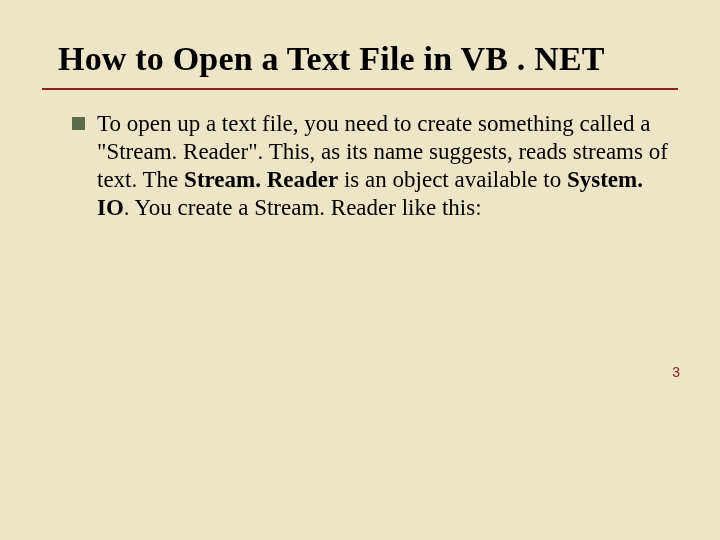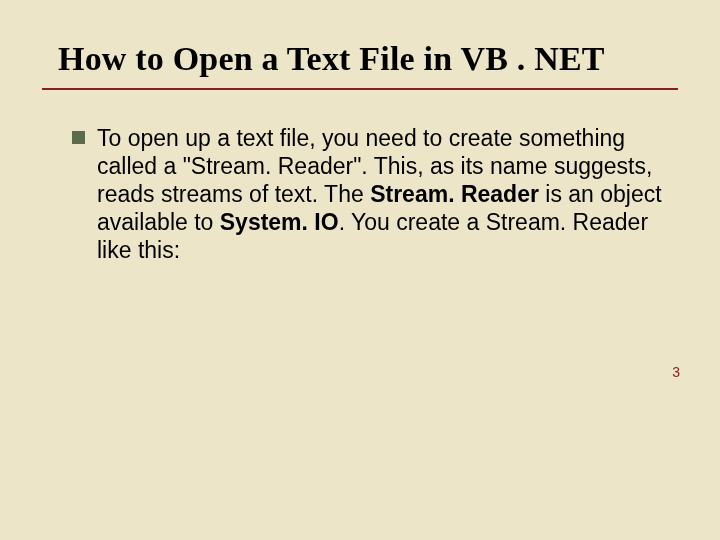--- a/index.html
+++ b/index.html
@@ -25,22 +25,23 @@
     text-align: left;
     padding: 40px 50px 6px 58px;
     letter-spacing: 0.2px;
   }
   .title-underline {
     margin: 4px 42px 0 42px;
     height: 2px;
     background: #8a1f1f;
   }
   .body {
-    padding: 34px 52px 0 72px;
+    padding: 20px 52px 0 72px;
     color: #000;
+    font-family: Liberation Serif, serif;
   }
   .bullet-row {
     display: flex;
     align-items: flex-start;
   }
   .bullet {
     width: 13px;
     height: 13px;
     background: #5b6b4b;
     margin-top: 7px;

